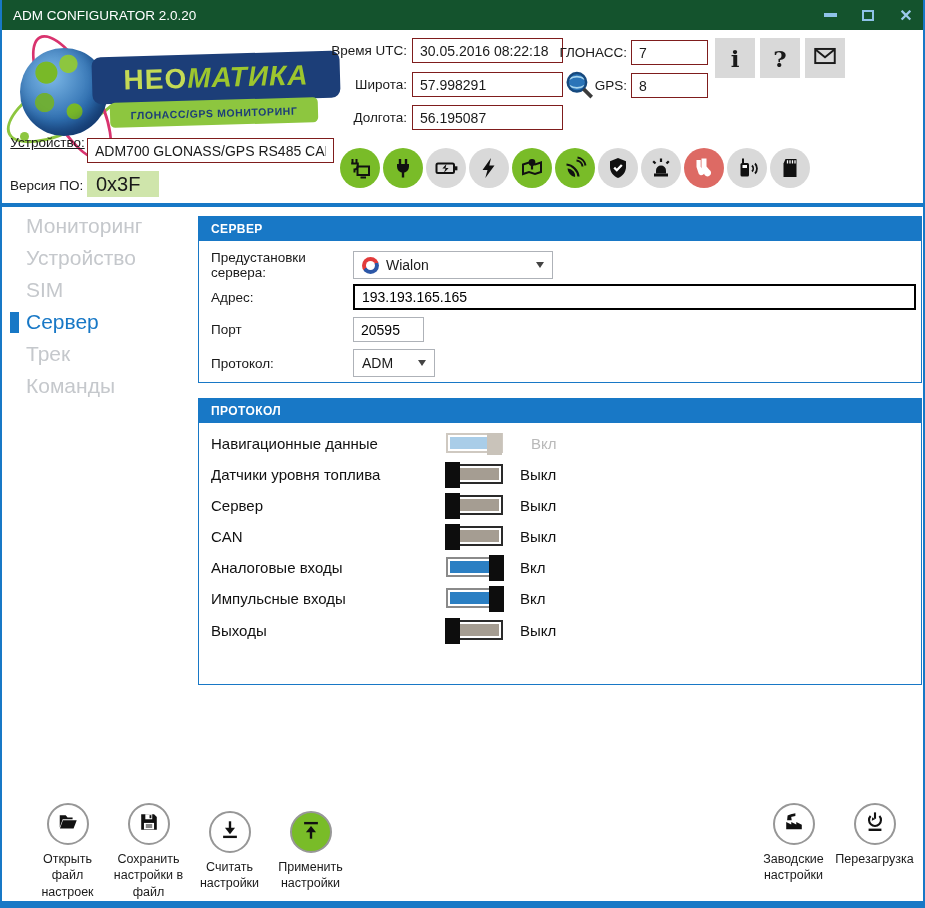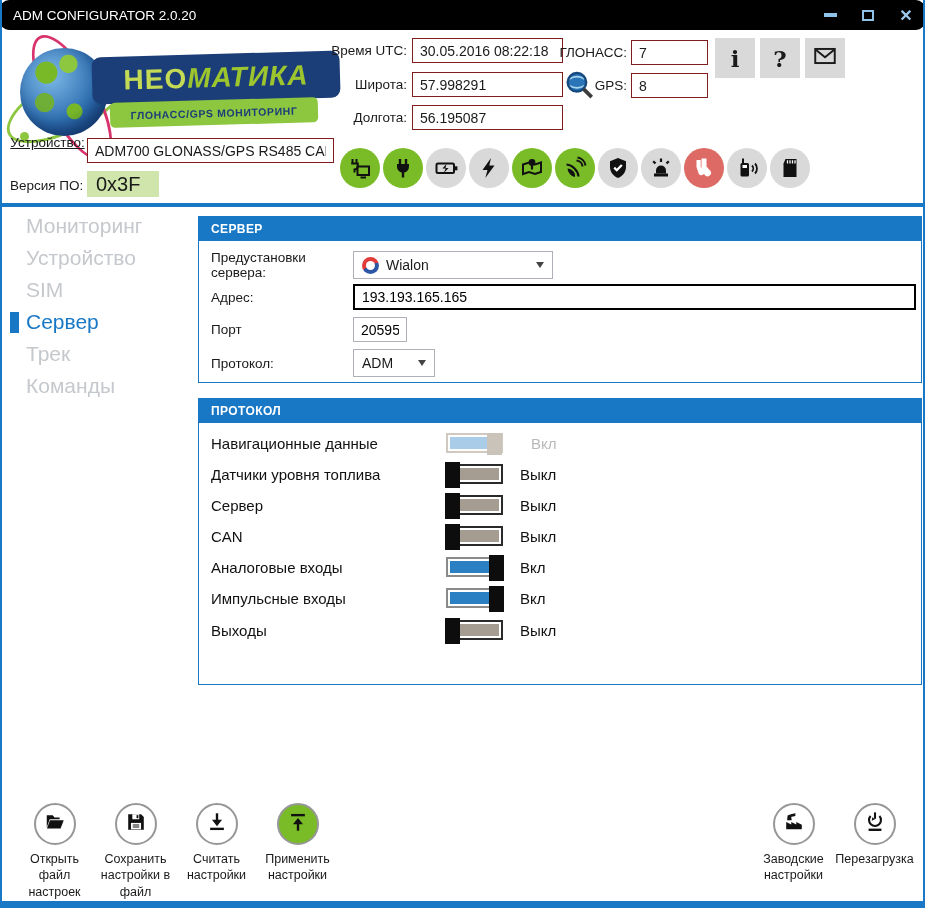--- a/index.html
+++ b/index.html
@@ -1,22 +1,22 @@
 <!DOCTYPE html>
 <html><head>
 <meta charset="utf-8">
 <style>
   * { margin:0; padding:0; box-sizing:border-box; }
   html,body { width:925px; height:908px; font-family:"Liberation Sans",sans-serif; background:#fff; }
   #app { position:relative; width:925px; height:908px; background:#fff; overflow:hidden;
          border-left:2px solid #1878c6; border-right:2px solid #1878c6; border-bottom:7px solid #1878c6; }
 
   
-  .titlebar { position:absolute; top:0; left:-2px; width:925px; height:30px; background:#000000;
-              display:flex; align-items:center; color:#fff; font-size:13.5px; padding-left:13px;border-radius:9px; }
+  .titlebar { position:absolute; top:0; left:-2px; width:925px; height:30px; background:#14532d;
+              display:flex; align-items:center; color:#fff; font-size:13.5px; padding-left:13px; }
   .win-controls { position:absolute; right:8px; top:0; height:30px; display:flex; align-items:center; gap:16px; }
   .wc { width:22px; height:22px; display:flex; align-items:center; justify-content:center; cursor:pointer; }
   .wc-min i { display:block; width:13px; height:4px; background:#8fc2e8; }
   .wc-max i { display:block; width:12px; height:11px; border:2px solid #8fc2e8; background:transparent; }
   .wc-close { color:#9cc9ec; font-size:16px; font-weight:bold; }
 
   
   .header { position:absolute; top:30px; left:0; width:921px; height:173px; background:#fff; }
 
   
@@ -103,41 +103,41 @@
   .dropdown { height:28px; border:1px solid #aeb2b8; background:#fff; display:flex; align-items:center;
               padding:0 8px; gap:7px; cursor:pointer; font-size:14px; color:#1a1a1a; }
   .dd-preset { width:200px; }
   .dd-proto  { width:82px; }
   .caret { margin-left:auto; width:0; height:0; border-left:4.5px solid transparent; border-right:4.5px solid transparent; border-top:6px solid #444; }
   .wialon-mark { width:17px; height:17px; border-radius:50%; position:relative; flex:0 0 auto;
                  background:conic-gradient(from 240deg, #e23b3b 0 52%, #2c57a7 52% 100%); }
   .wialon-mark::after { content:""; position:absolute; inset:4px; background:#fff; border-radius:50%; }
 
   .inp-addr { width:563px; height:26px; border:2px solid #000; font-size:14px; padding:0 7px; font-family:"Liberation Sans",sans-serif; }
-  .inp-port { width:54px; height:25px; border:1px solid #aeb2b8; font-size:14px; padding:0 7px; font-family:"Liberation Sans",sans-serif; }
+  .inp-port { width:71px; height:25px; border:1px solid #aeb2b8; font-size:14px; padding:0 7px; font-family:"Liberation Sans",sans-serif; }
 
   
   .toggle-row { position:absolute; left:12px; height:26px; display:flex; align-items:center; }
   .t0{top:31px}.t1{top:62px}.t2{top:93px}.t3{top:124px}.t4{top:155px}.t5{top:186px}.t6{top:218px}
   .tlabel { width:235px; font-size:15px; color:#111; }
   .toggle { position:relative; width:57px; height:20px; border:2px solid #2a2a2a; background:#fff; padding:2px; cursor:pointer; }
   .tfill { width:100%; height:100%; background:#a59d92; }
   .knob { position:absolute; top:-4px; width:15px; height:26px; background:#0d0d0d; }
   .toggle-row.off .knob { left:-3px; }
   .toggle-row.on .toggle { border-color:#8a8a8a; }
   .toggle-row.on .tfill { background:#2b7fc3; }
   .toggle-row.on .knob { right:-3px; }
   .toggle-row.disabled .toggle { border-color:#cfc9c1; cursor:default; }
   .toggle-row.disabled .tfill { background:#a9cde8; }
   .toggle-row.disabled .knob { background:#c9c3ba; right:-1px; top:-2px; height:22px; }
   .tstate { margin-left:17px; font-size:15px; color:#111; }
   .toggle-row.disabled .tstate { color:#b9b9b9; margin-left:28px; }
 
   
-  .footer-left  { position:absolute; left:12px;  top:803px; display:flex; }
+  .footer-left  { position:absolute; left:25px;  top:803px; display:flex;align-items:center; }
   .footer-right { position:absolute; right:8px; top:803px; display:flex; }
   .fbtn { width:81px; display:flex; flex-direction:column; align-items:center; cursor:pointer; }
   .fcircle { width:42px; height:42px; border-radius:50%; border:2px solid #979797; background:#fff;
              display:flex; align-items:center; justify-content:center; }
   .fbtn.green .fcircle { background:#79bc28; }
   .fcircle svg { width:22px; height:22px; }
   .flabel2 { margin-top:6px; font-size:12.5px; color:#1a1a1a; text-align:center; line-height:1.3; }
 </style>
 </head>
 <body>

